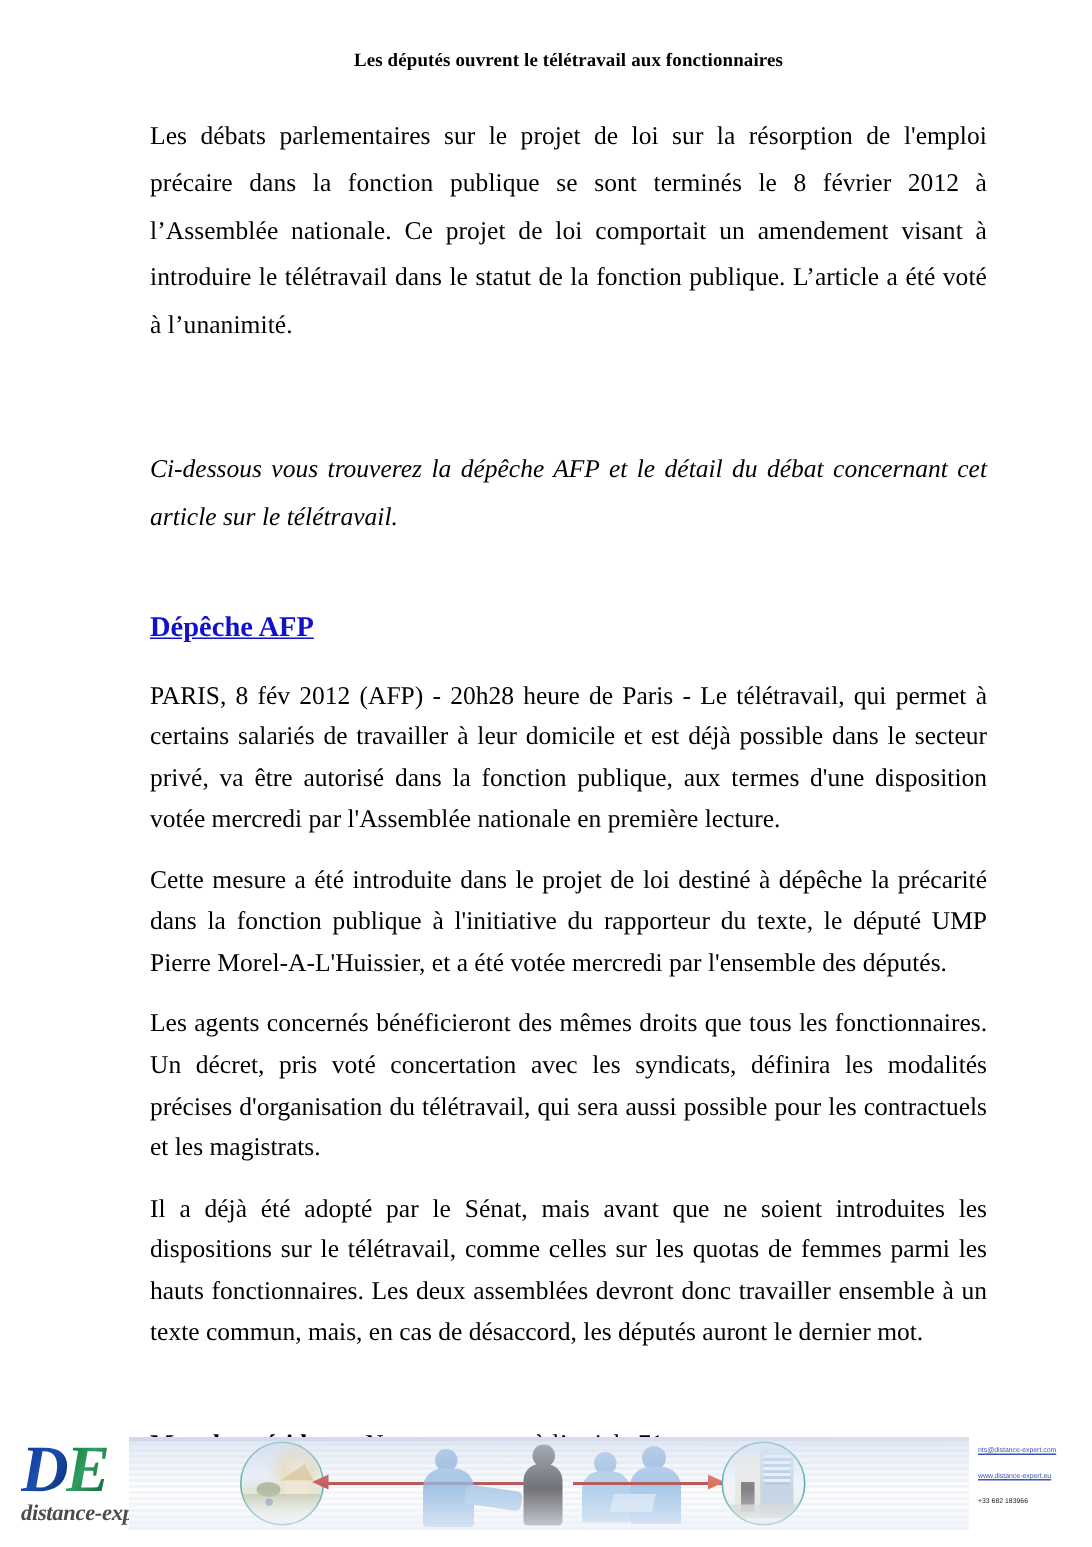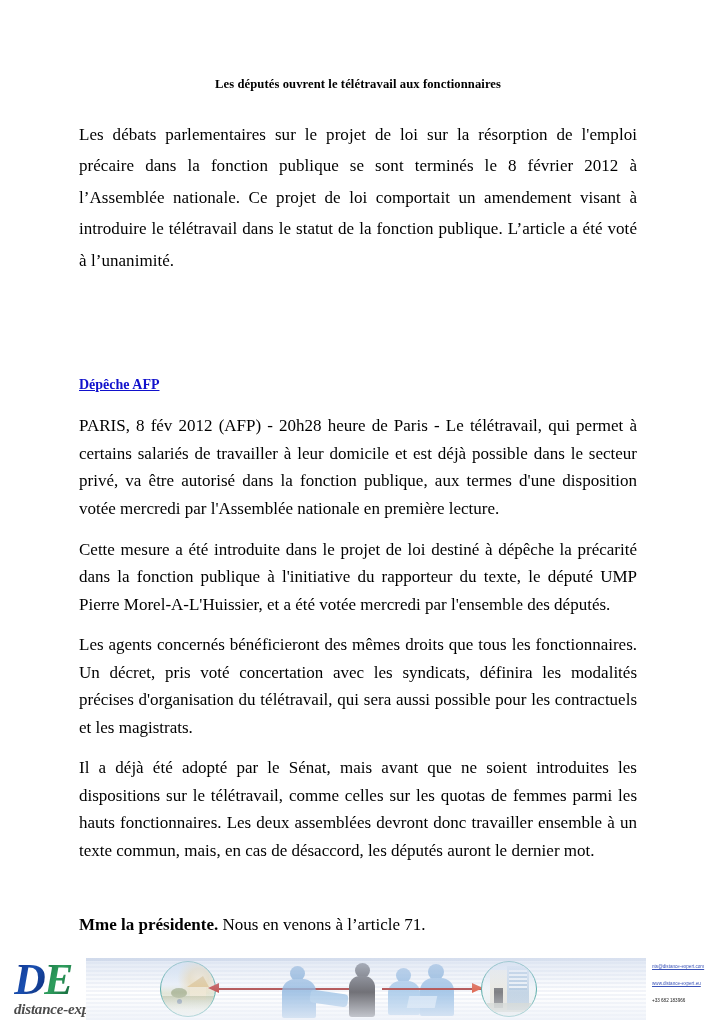--- a/index.html
+++ b/index.html
@@ -20,24 +20,23 @@
   
   .page {
     position: absolute;
     left: 0; top: 0;
     width: 728px;
     height: 1031px;
     background: #ffffff;
   }
   .content {
     position: absolute;
-    left: 79px;
+    left: 100px;
     top: 32px;
     width: 558px;
-    margin-top: 44px;
   }
 
   .doc-title {
     font-size: 12.6px;
     font-weight: bold;
     text-align: center;
     line-height: 1.35;
     margin: 0 0 26px 0;
     letter-spacing: .1px;
   }
@@ -54,21 +53,21 @@
     letter-spacing: .05px;
   }
   p.para.italic {
     font-style: italic;
     line-height: 1.85;
   }
   .spacer-lg { height: 52px; }
   .spacer-md { height: 34px; }
 
   h2.section-link {
-    font-size: 14px;
+    font-size: 19px;
     font-weight: bold;
     color: #1111CC;
     text-decoration: underline;
     margin: 0 0 18px 0;
     line-height: 1.3;
     cursor: pointer;
     display: inline-block;
   }
   h2.section-link.big {
     font-size: 15.4px;
@@ -356,20 +355,21 @@
 <div class="page">
 
   <div class="content">
 
     <div class="doc-title">Les députés ouvrent le télétravail aux fonctionnaires</div>
 
     <p class="para lead">Les débats parlementaires sur le projet de loi sur la résorption de l'emploi précaire dans la fonction publique se sont terminés le 8 février 2012 à l’Assemblée nationale. Ce projet de loi comportait un amendement visant à introduire le télétravail dans le statut de la fonction publique. L’article a été voté à l’unanimité.</p>
 
     <div class="spacer-lg"></div>
 
+    <p class="para italic">Ci-dessous vous trouverez la dépêche AFP et le détail du débat concernant cet article sur le télétravail.</p>
 
     <div class="spacer-md"></div>
 
     <h2 class="section-link">Dépêche AFP</h2>
 
     <p class="para">PARIS, 8 fév 2012 (AFP) - 20h28 heure de Paris - Le télétravail, qui permet à certains salariés de travailler à leur domicile et est déjà possible dans le secteur privé, va être autorisé dans la fonction publique, aux termes d'une disposition votée mercredi par l'Assemblée nationale en première lecture.</p>
     <p class="para">Cette mesure a été introduite dans le projet de loi destiné à dépêche la précarité dans la fonction publique à l'initiative du rapporteur du texte, le député UMP Pierre Morel-A-L'Huissier, et a été votée mercredi par l'ensemble des députés.</p>
     <p class="para">Les agents concernés bénéficieront des mêmes droits que tous les fonctionnaires. Un décret, pris voté concertation avec les syndicats, définira les modalités précises d'organisation du télétravail, qui sera aussi possible pour les contractuels et les magistrats.</p>
     <p class="para">Il a déjà été adopté par le Sénat, mais avant que ne soient introduites les dispositions sur le télétravail, comme celles sur les quotas de femmes parmi les hauts fonctionnaires. Les deux assemblées devront donc travailler ensemble à un texte commun, mais, en cas de désaccord, les députés auront le dernier mot.</p>
 

